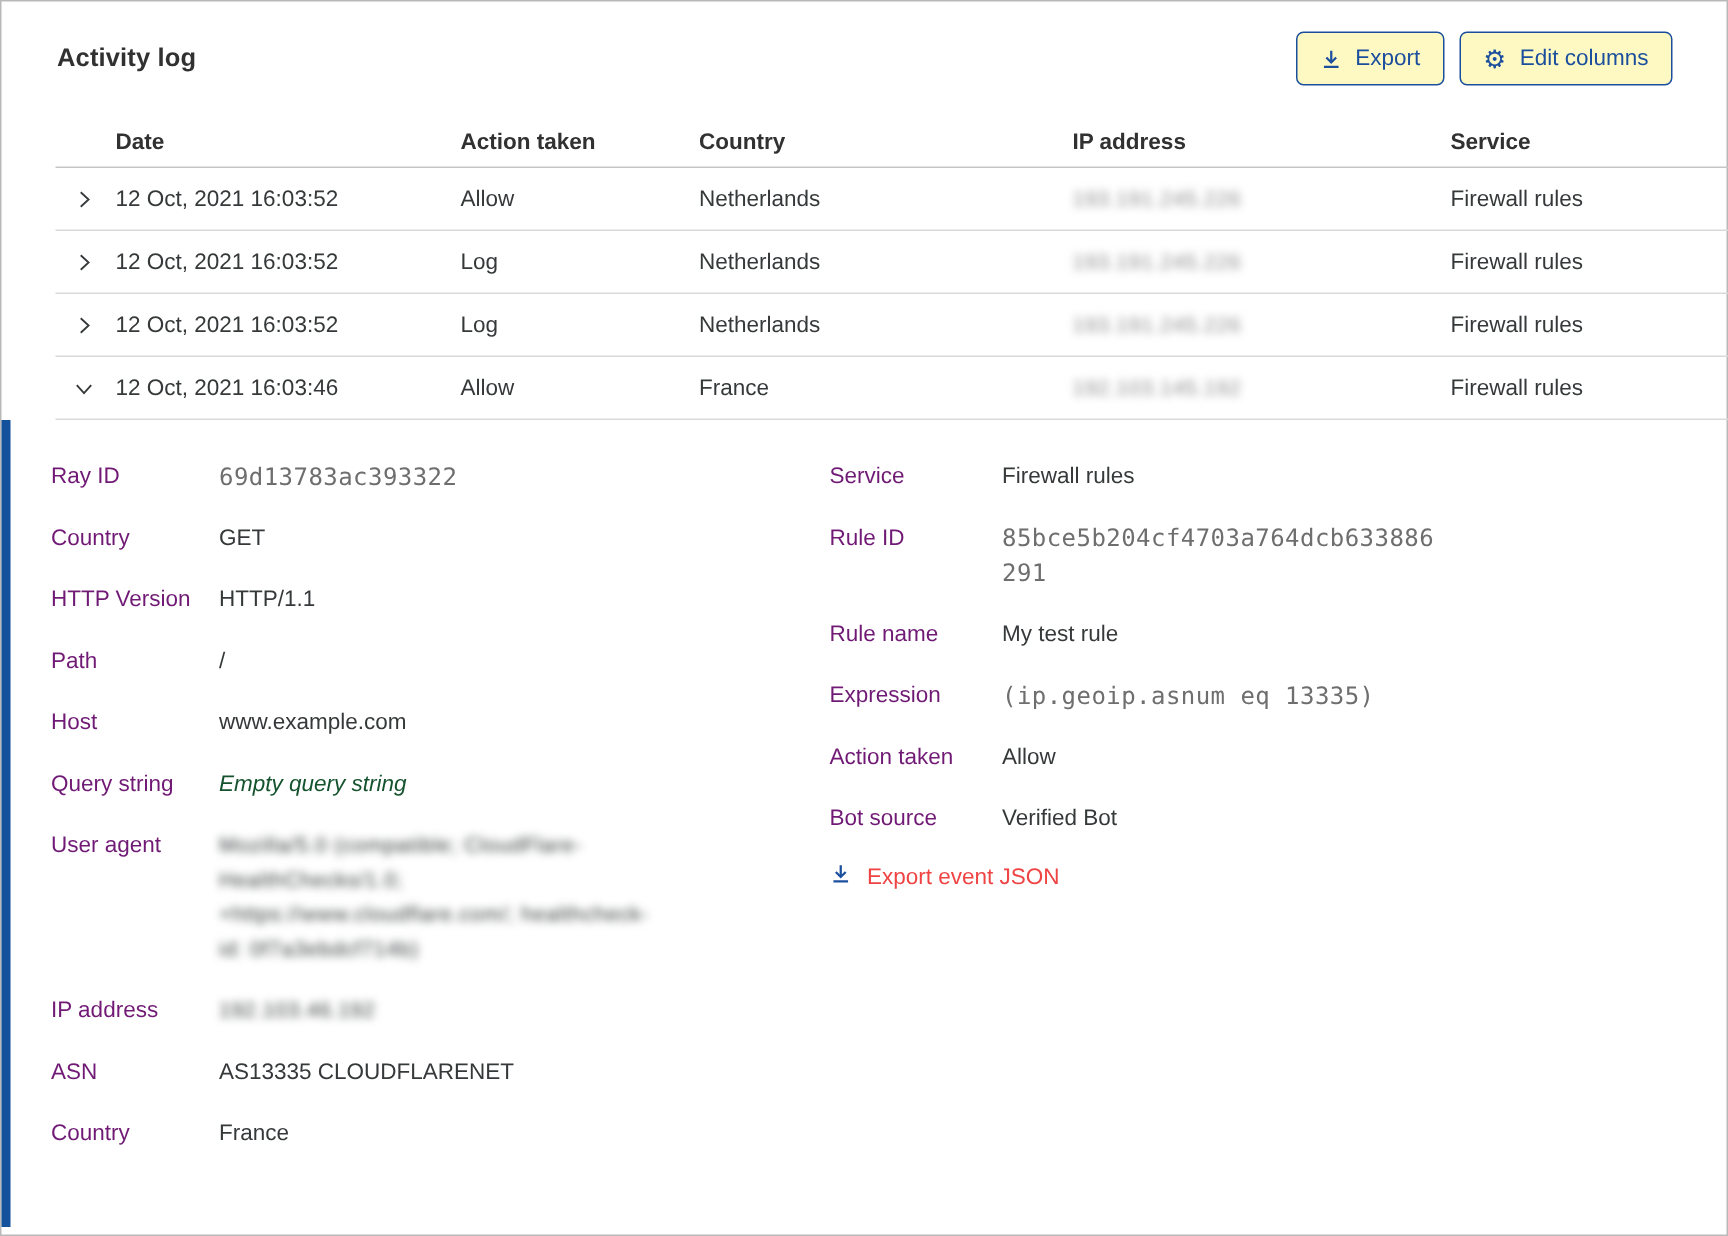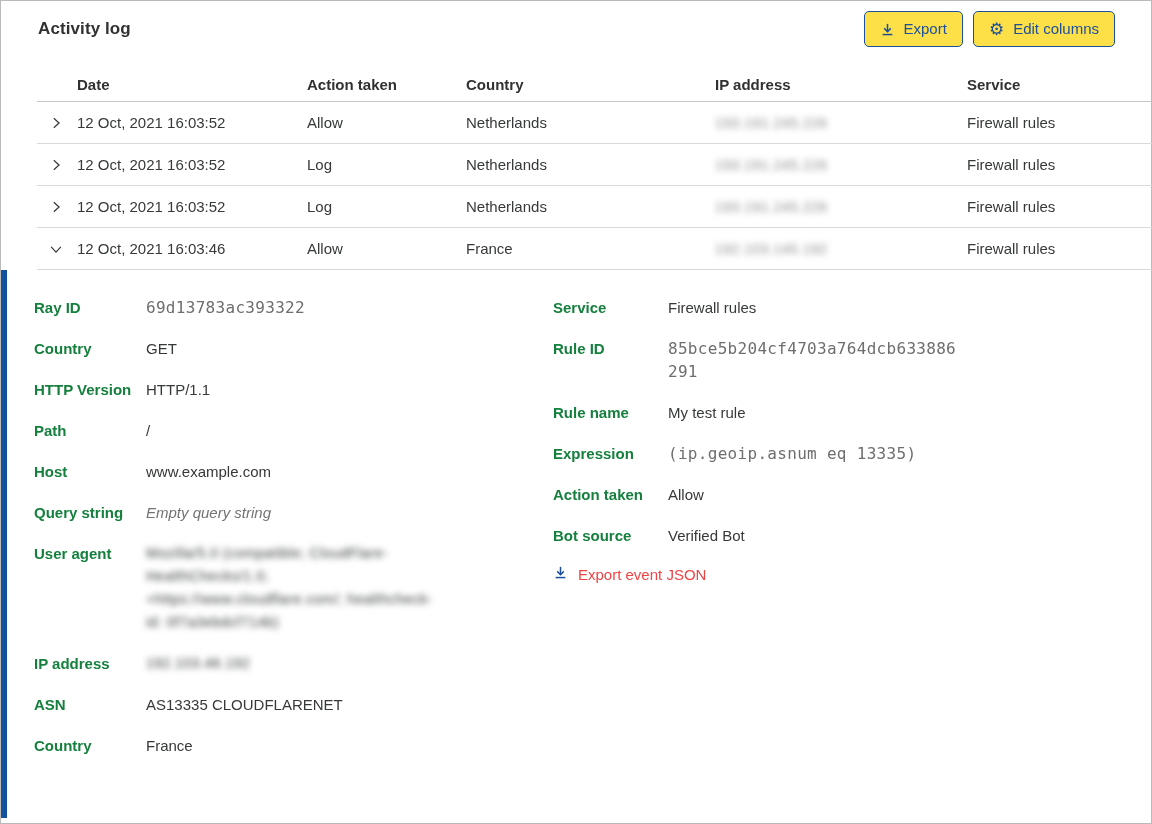--- a/index.html
+++ b/index.html
@@ -11,28 +11,28 @@
   }
   .frame {
     width:1152px; height:824px;
     border:1px solid #b9b9b9;
     background:#fff;
     display:flex; flex-direction:column;
   }
   
   .header {
     display:flex; justify-content:space-between; align-items:center;
-    padding:10px 36px 20px 37px;
+    padding:20px 36px 20px 37px;
   }
   .page-title { font-size:17px; font-weight:700; color:#313131; letter-spacing:.1px; }
   .toolbar { display:flex; gap:10px; }
   .btn {
     display:flex; align-items:center; gap:9px;
     border:1px solid #1b4f9e; border-radius:5px;
-    background:#fde047; color:#1b4f9e;
+    background:#fef9c3; color:#1b4f9e;
     font-size:15px; font-family:inherit;
     padding:7px 15px; cursor:pointer; line-height:20px;
   }
   .btn svg { display:block; }
   .gear-glyph { font-size:17px; line-height:17px; }
   
   .log-table { width:100%;margin-left:36px; }
   .trow {
     display:grid;
     grid-template-columns:38px 230px 159px 249px 252px 1fr;
@@ -58,29 +58,29 @@
     flex:1;
     border-left:6px solid #14519c;
     margin-bottom:5px;
     padding:26px 30px 10px 27px;
     display:flex;
     overflow:hidden;
   }
   .dcol-left  { flex:0 0 519px; }
   .dcol-right { flex:1; }
   .drow { display:flex; margin-bottom:18px; line-height:23px; font-size:15px; }
-  .dlabel { flex:0 0 112px; font-weight:700; color:#15803d; padding-right:8px; }
+  .dlabel { flex:0 0 112px; font-weight:400; color:#701a75; padding-right:8px; }
   .dcol-right .dlabel { flex:0 0 115px; }
   .dvalue { color:#36393a; }
   .mono {
     font-family:"DejaVu Sans Mono","Liberation Mono",monospace;
     font-size:16px; color:#6e6e6e; letter-spacing:.3px;
   }
   .wrapid { width:295px; word-break:break-all; }
-  .italic { font-style:italic; color:#737373; }
+  .italic { font-style:italic; color:#14532d; }
   .ua-block { width:300px; line-height:23px; }
   .export-link {
     display:flex; align-items:center; gap:10px;
     color:#ef4444; font-size:15px; cursor:pointer;
     margin-top:4px; text-decoration:none;
   }
 </style>
 </head>
 <body>
 

